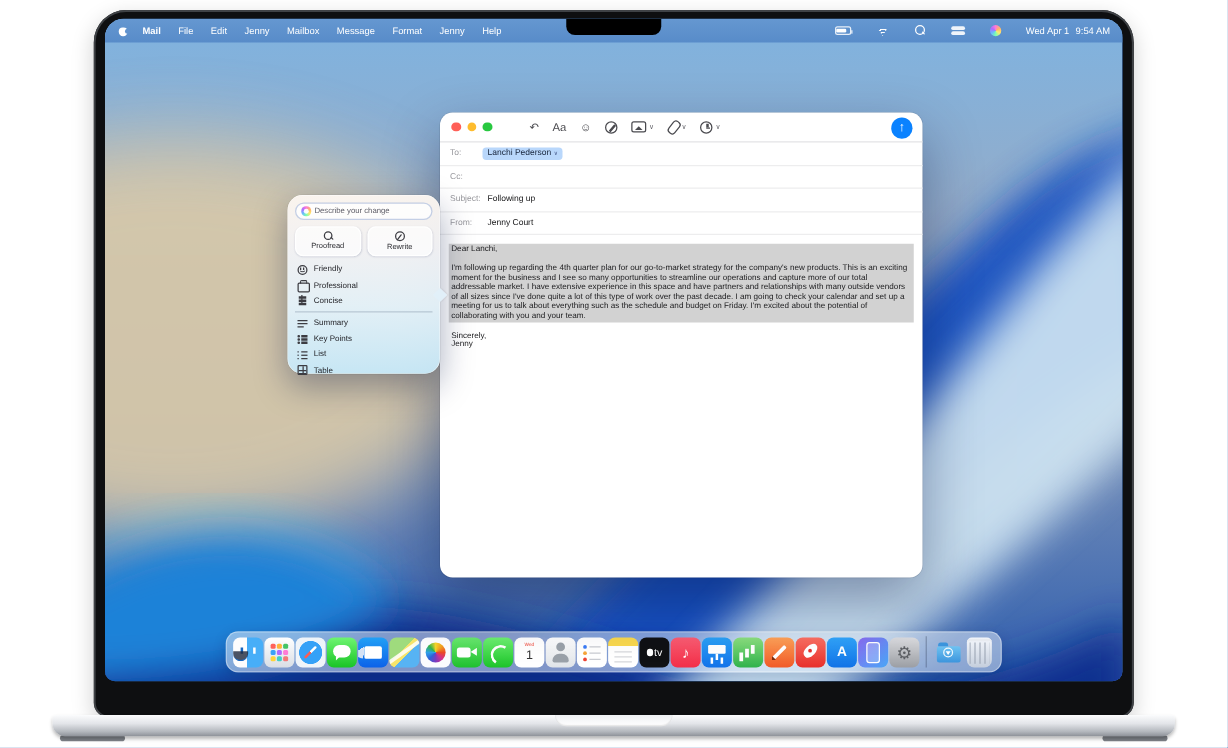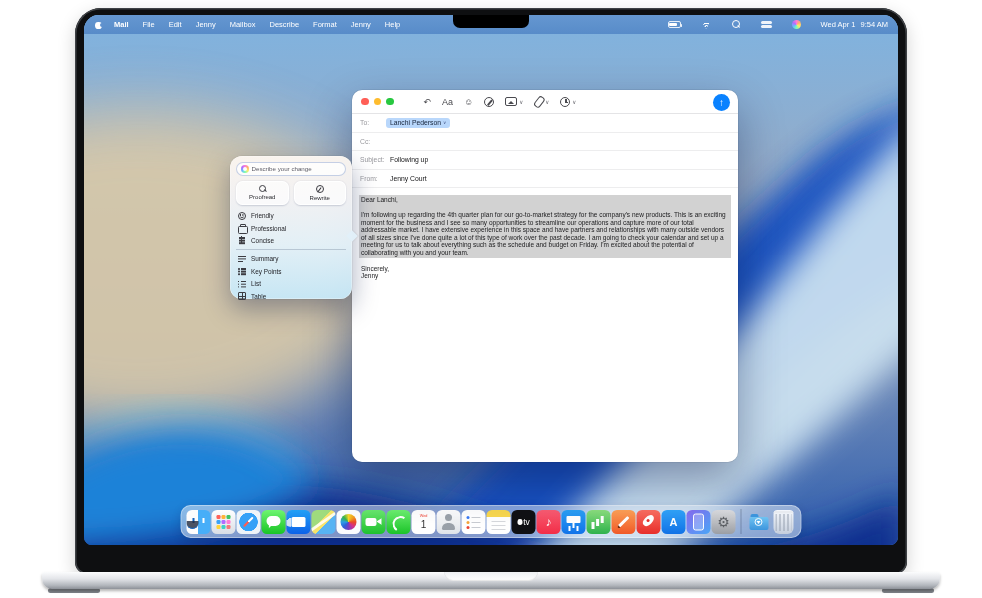--- a/index.html
+++ b/index.html
@@ -265,21 +265,21 @@
         <path d="M430 560 C 520 470 645 330 745 200 L 838 95 L 854 310 C 775 385 665 485 565 560 Z" fill="#cfe4f2" opacity="0.92" filter="url(#soft)"></path>
       </svg>
 
       <div class="menubar">
         <span class="apple"></span>
         <span class="mi app">Mail</span>
         <span class="mi">File</span>
         <span class="mi">Edit</span>
         <span class="mi">Jenny</span>
         <span class="mi">Mailbox</span>
-        <span class="mi">Describe</span>
+        <span class="mi">Message</span>
         <span class="mi">Format</span>
         <span class="mi">Jenny</span>
         <span class="mi">Help</span>
         <span class="mb-right">
           <span class="batt"></span>
           <span class="wifi"></span>
           <span class="mag"></span>
           <span class="cc">
               <i></i>
               <i></i>

